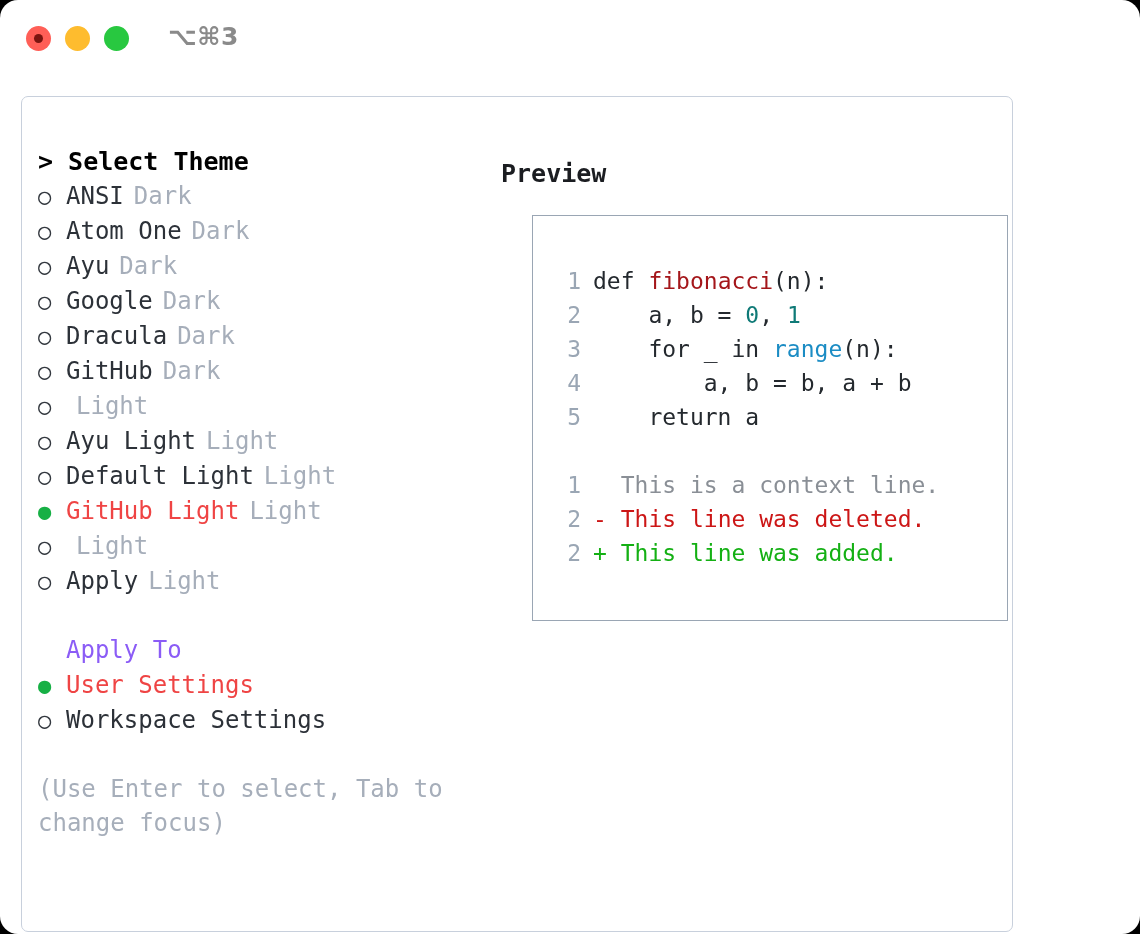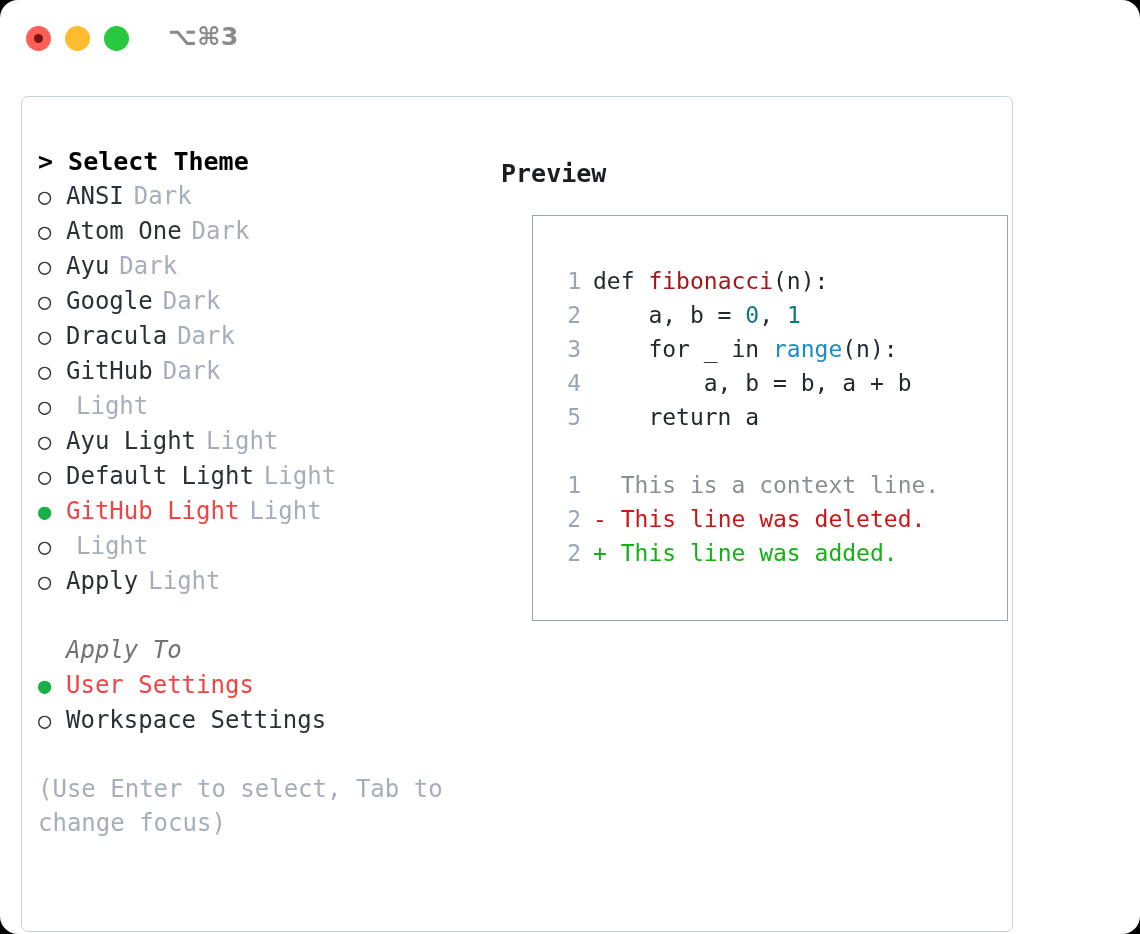--- a/index.html
+++ b/index.html
@@ -143,21 +143,21 @@
   .section-gap { height: 34px; }
 
   .plain-row {
     display: flex;
     align-items: baseline;
     line-height: 34px;
     font-size: 24px;
     white-space: pre;
   }
   .plain-row .marker { color: transparent; }
-  .apply-heading-label { color: #737373; font-style: italic; }
+  .apply-heading-label { color: #8b5cf6; }
 
   #hint {
     margin-top: 34px;
     font-size: 24px;
     line-height: 34px;
     color: #a6aeba;
     width: 410px;
     white-space: pre-wrap;
   }
 

